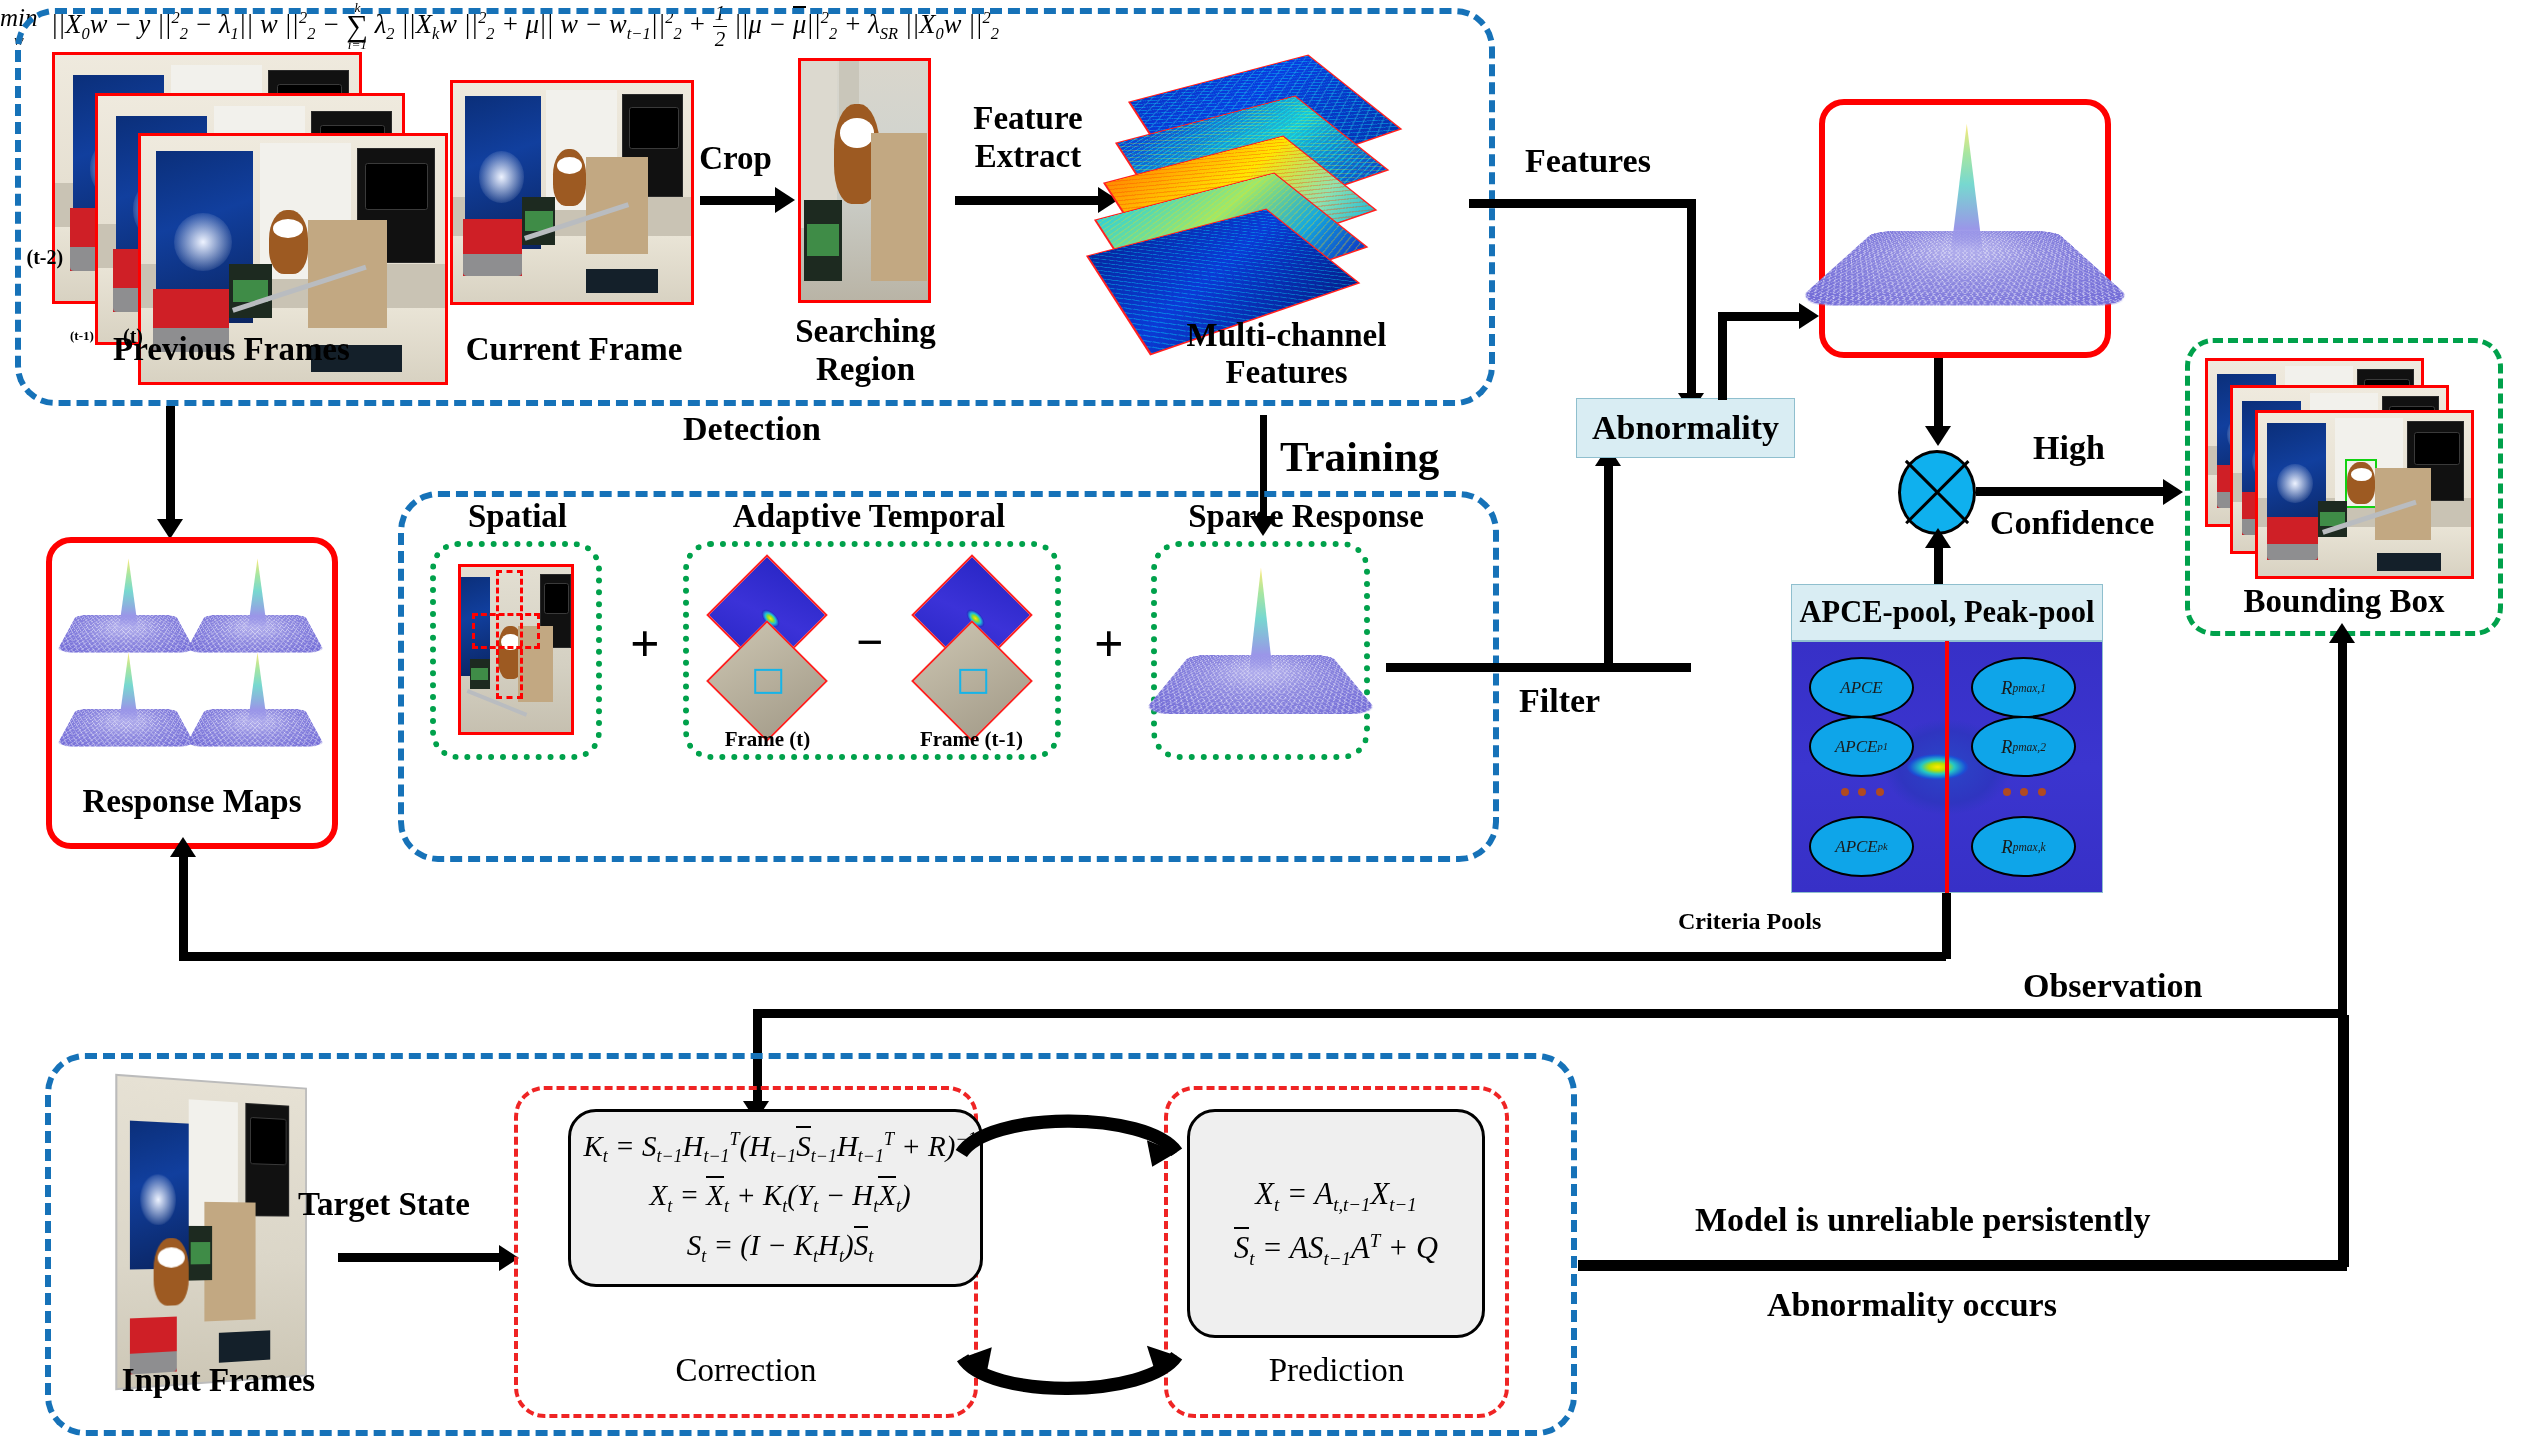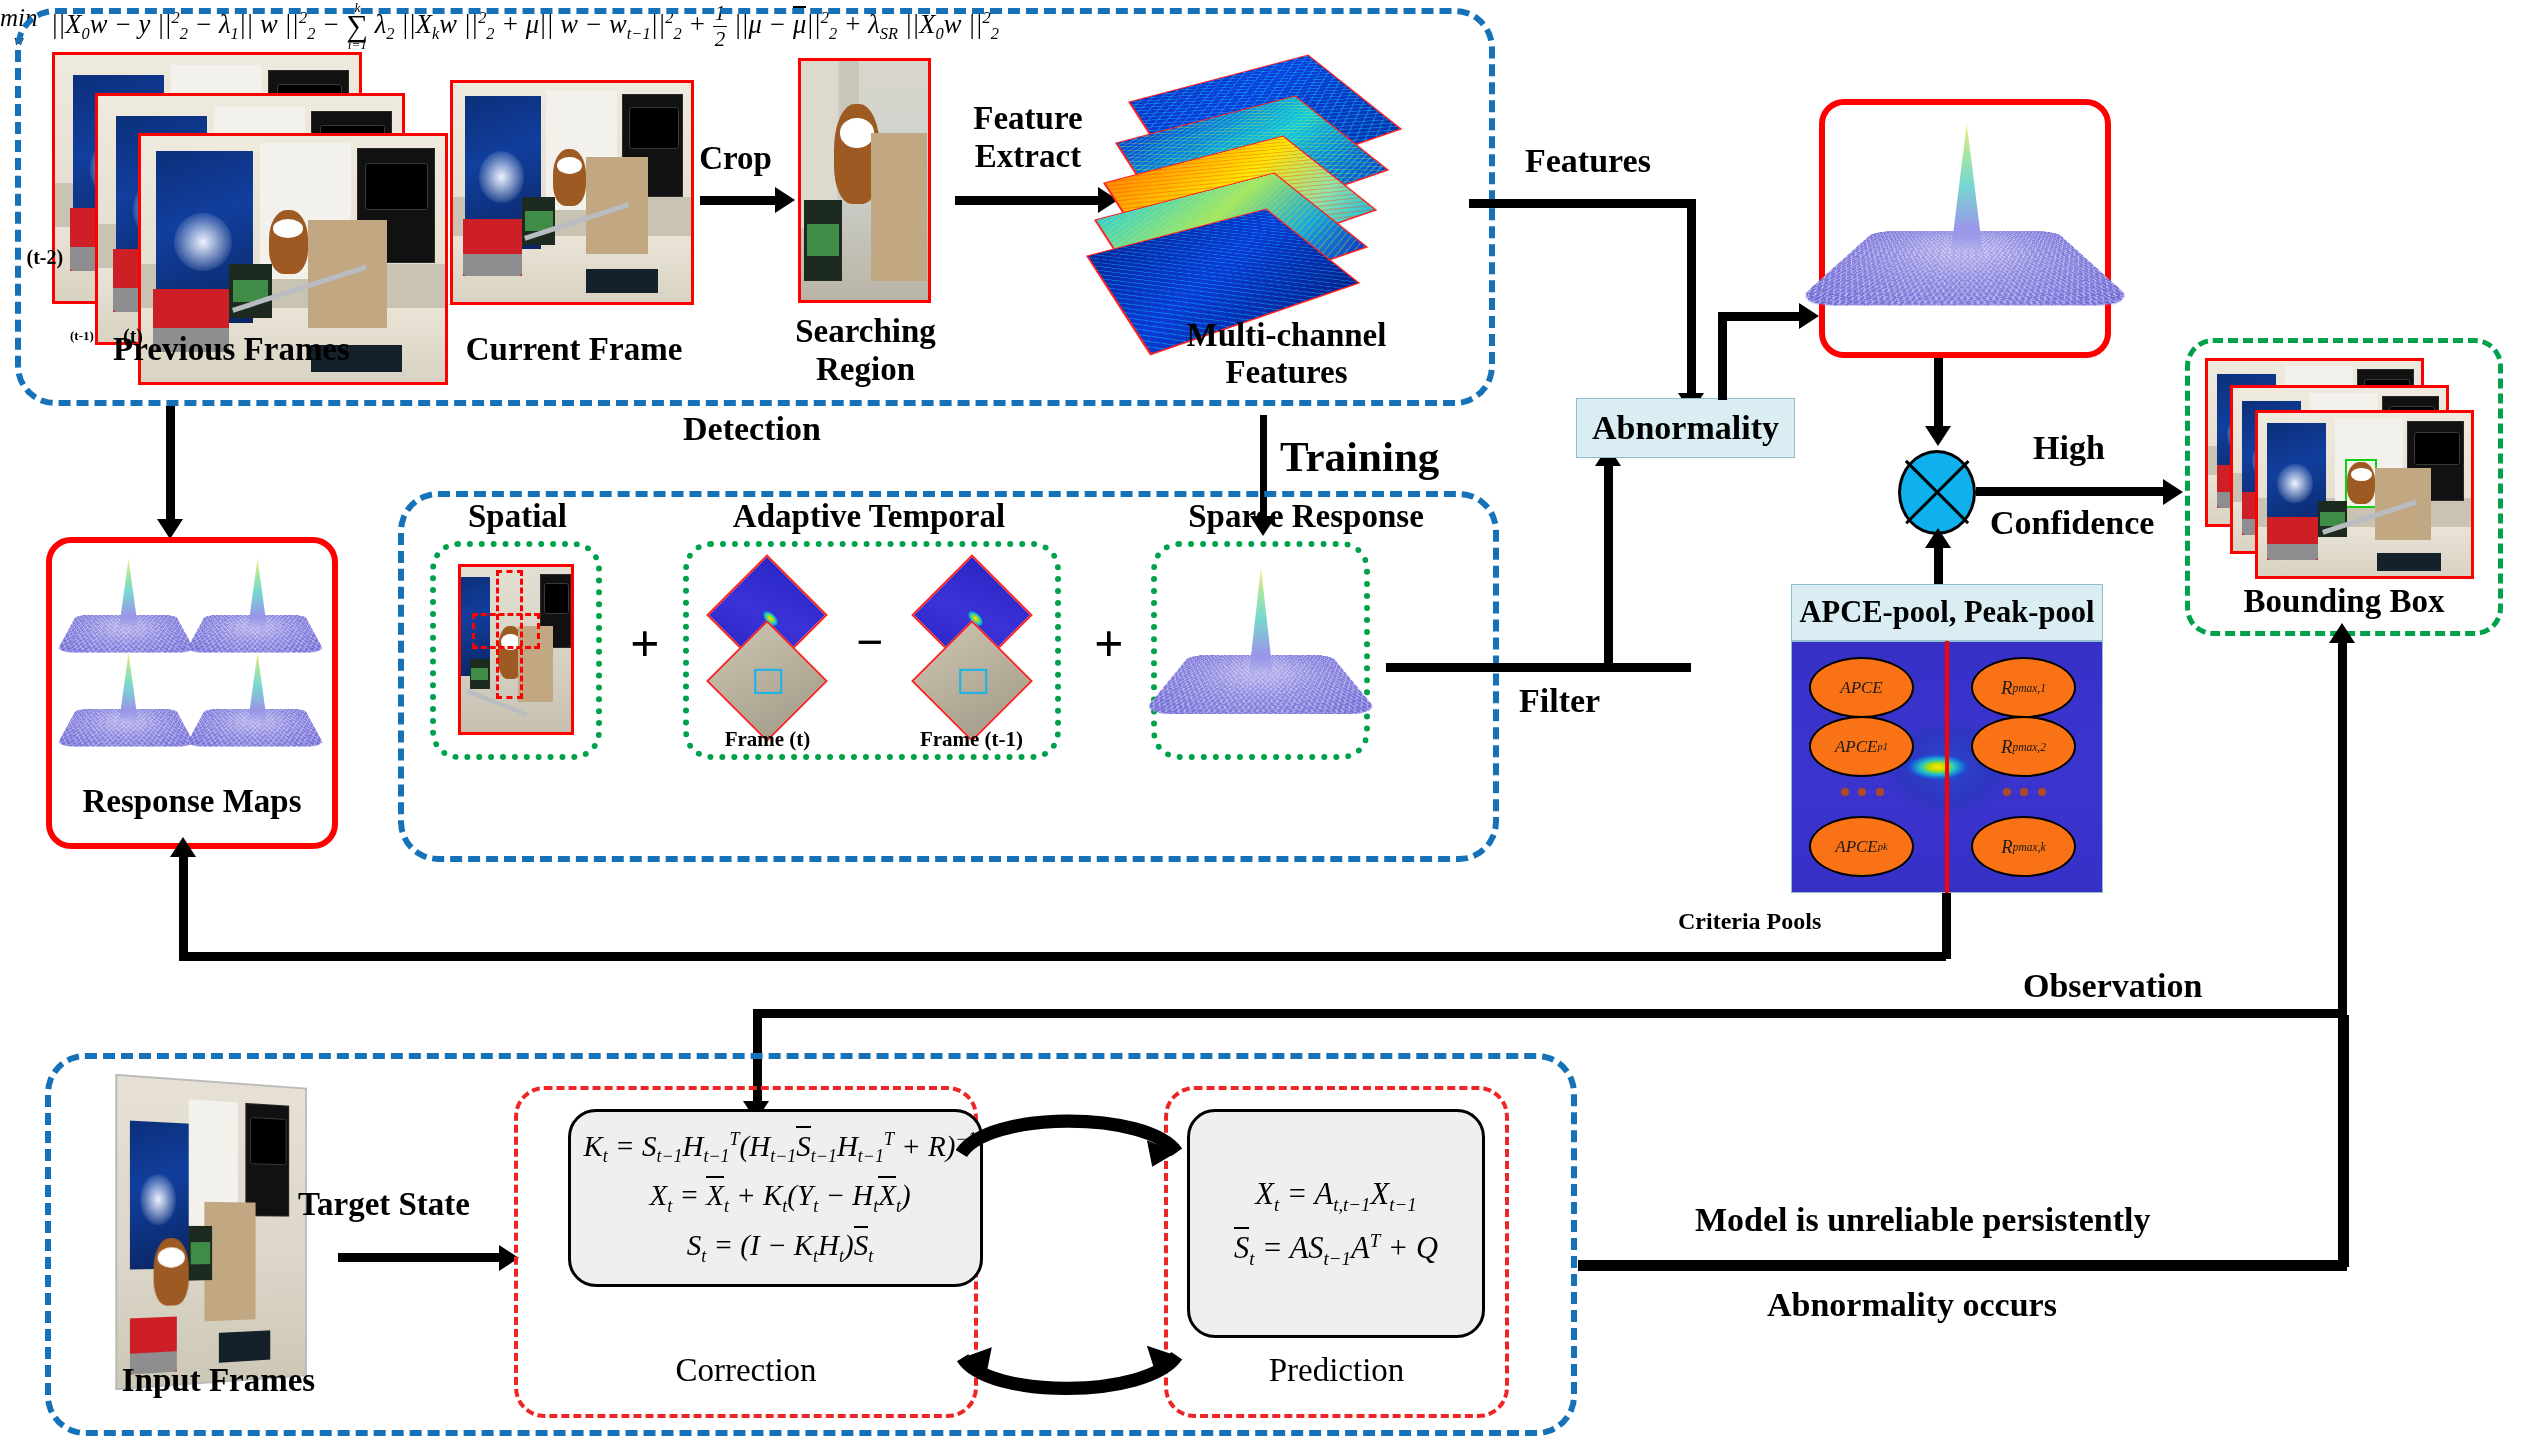--- a/index.html
+++ b/index.html
@@ -53,21 +53,21 @@
   .xop:after{transform:translateX(-1.3px) rotate(-45deg);}
 
   
   .pool-title{position:absolute;background:#d9edf3;border:1.3px solid #8fbfce;box-sizing:border-box;display:flex;align-items:center;justify-content:center;}
   .pool-body{position:absolute;box-sizing:border-box;border:1.3px solid #8fbfce;
      background:
        radial-gradient(ellipse 40px 17px at 47% 50%, #ffe800 0%, #b6e000 22%, #23c6c6 42%, #1b4fd6 70%, rgba(27,79,214,0) 78%),
        radial-gradient(ellipse 80px 60px at 50% 50%, #2b46c9 0%, #2f35c0 60%, rgba(47,53,192,0) 80%),
        linear-gradient(180deg,#3730c7 0%, #3b35cf 50%, #3730c7 100%);}
   .pool-line{position:absolute;background:#ff0000;width:4px;}
-  .ellipse{position:absolute;background:#f97316;border:2.7px solid #000;border-radius:50%;display:flex;align-items:center;justify-content:center;font-style:italic;color:#1a1a1a;}
+  .ellipse{position:absolute;background:#0ea5e9;border:2.7px solid #000;border-radius:50%;display:flex;align-items:center;justify-content:center;font-style:italic;color:#1a1a1a;}
   .dots3{position:absolute;display:flex;gap:9.3px;}
   .dots3 i{width:8px;height:8px;border-radius:50%;background:#b04a22;display:block;}
 
   
   .surf{position:absolute;}
   .surf .base{position:absolute;left:4%;top:34%;width:92%;height:58%;
       background:
         repeating-linear-gradient(60deg, rgba(255,255,255,.45) 0 0.7px, rgba(255,255,255,0) 0.7px 4px),
         repeating-linear-gradient(-60deg, rgba(255,255,255,.45) 0 0.7px, rgba(255,255,255,0) 0.7px 4px),
         radial-gradient(ellipse at 50% 40%, #b9b6ee 0%, #8f8ae0 45%, #6f68d6 100%);

